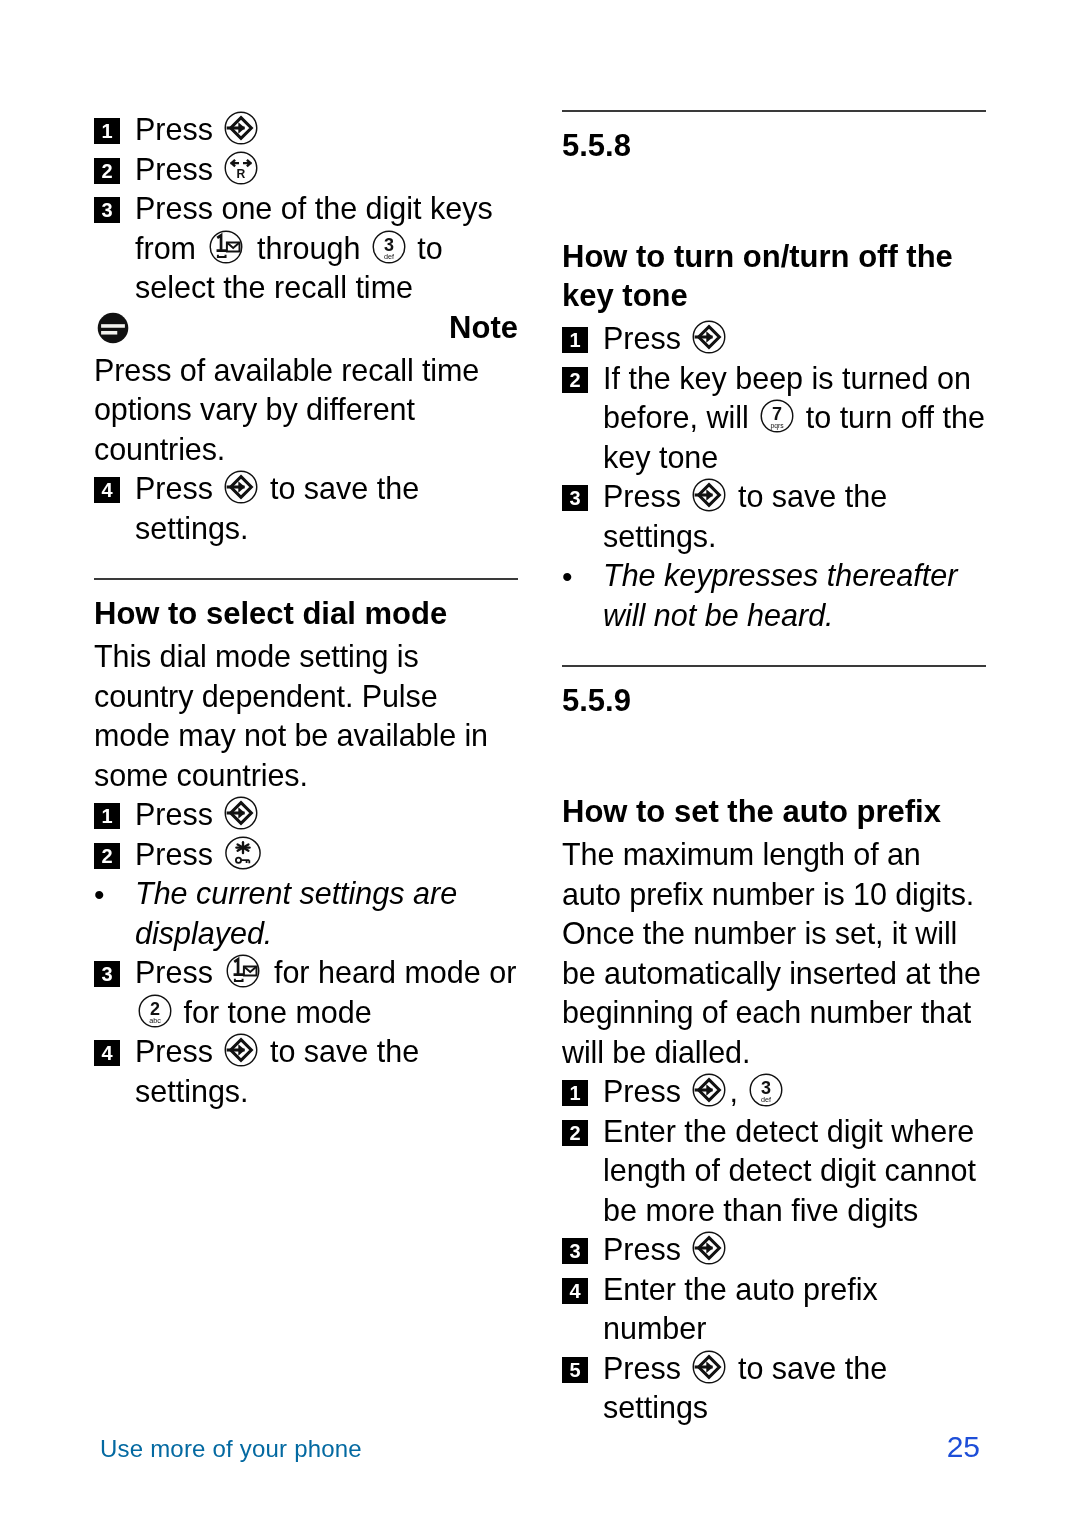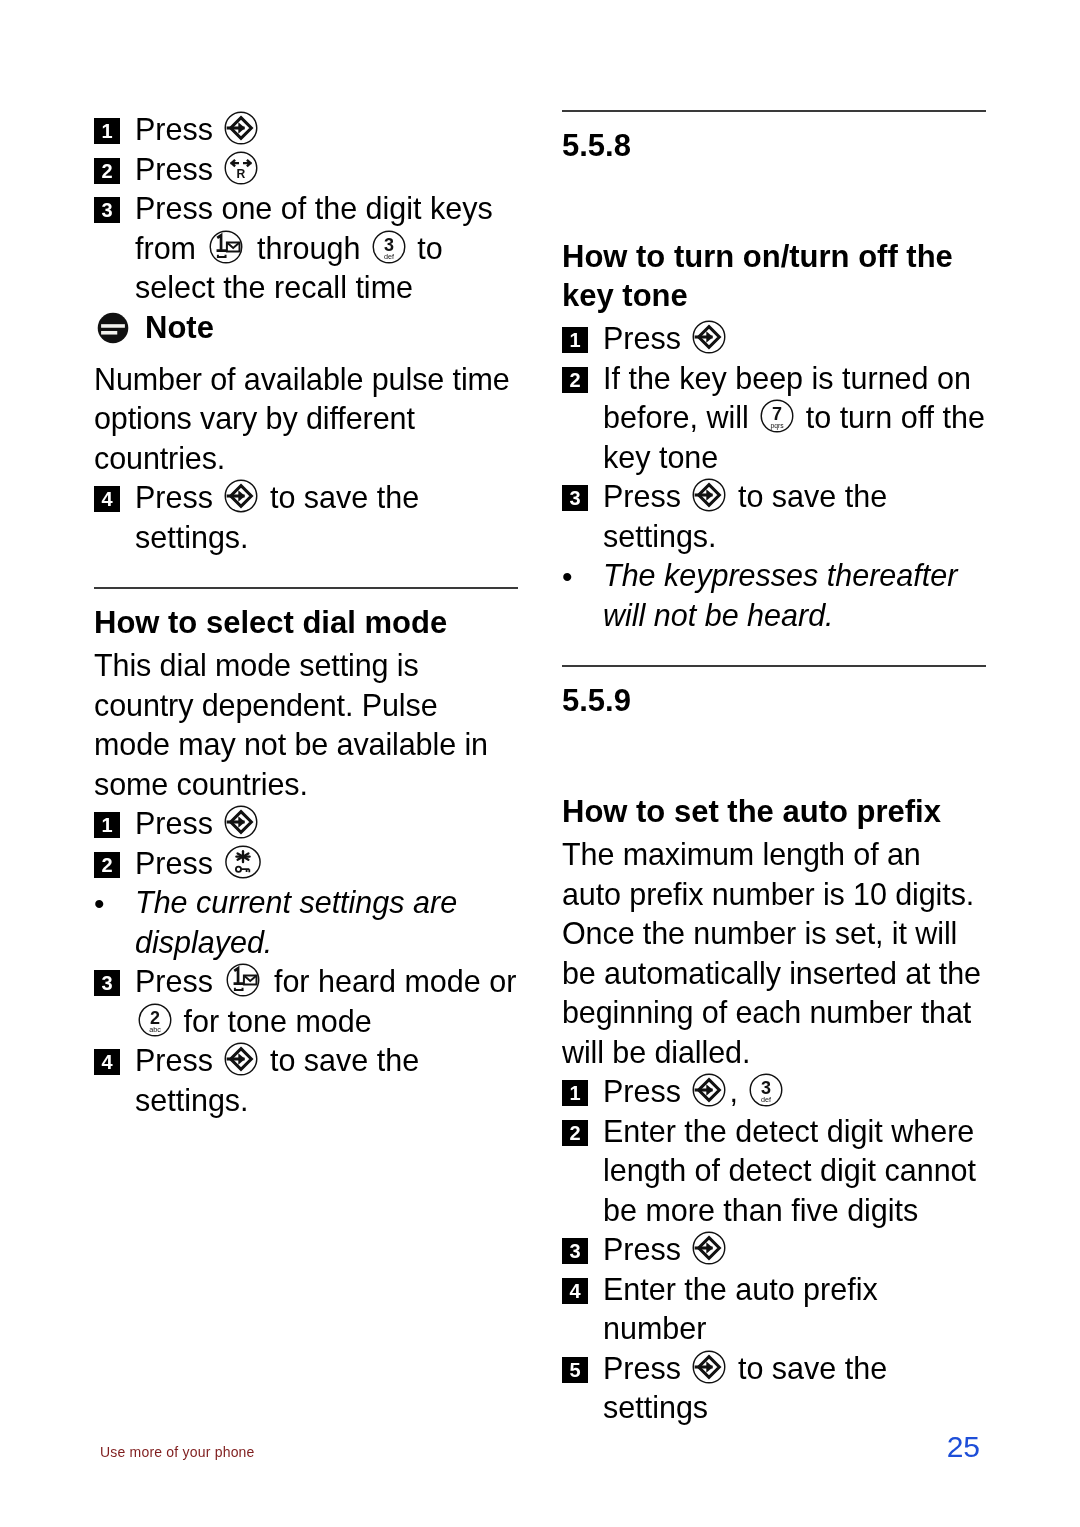--- a/index.html
+++ b/index.html
@@ -101,21 +101,22 @@
     margin-bottom: 4px;
     flex-direction: column;
   }
   .head-num { flex: 0 0 111px; }
   .head-title { flex: 1 1 auto; }
 
   
   .note-head {
     display: flex;
     align-items: center;
-    margin-bottom: 12px;
+    margin-bottom: 3px;
+    justify-content: space-between;
   }
   .note-title {
     font-weight: bold;
     font-size: 31px;
     line-height: 40px;
     margin-left: 13px;
   }
 
   
   .key {
@@ -128,22 +129,22 @@
   
   .footer {
     position: absolute;
     left: 100px; top: 1430px;
     width: 880px;
     display: flex;
     align-items: baseline;
     justify-content: space-between;
   }
   .footer-text {
-    font-size: 14px;
-    color: #7f1d1d;
+    font-size: 24px;
+    color: #0369a1;
     font-family: "Liberation Sans", sans-serif;
     letter-spacing: 0.2px;
   }
   .footer-page {
     font-size: 30px;
     color: #1d4ed8;
   }
   .sp30 { height: 30px; }
 </style>
 </head>
@@ -242,21 +243,21 @@
       </div>
 
       <div class="note-head">
         <span class="key">
             <svg width="34" height="34">
               <use href="#ic-note"></use>
             </svg>
           </span>
         <span class="note-title">Note</span>
       </div>
-      <div class="para">Number of available pulse time options vary by different countries.</div>
+      <div class="para">Press of available recall time options vary by different countries.</div>
 
       <div class="step">
         <div class="step-num">4</div>
         <div class="step-body"><span>Press </span><span class="key"><svg width="36" height="36">
                 <use href="#ic-menu"></use>
               </svg></span><span> to save the settings.</span></div>
       </div>
 
       <div class="sp30"></div>
 

